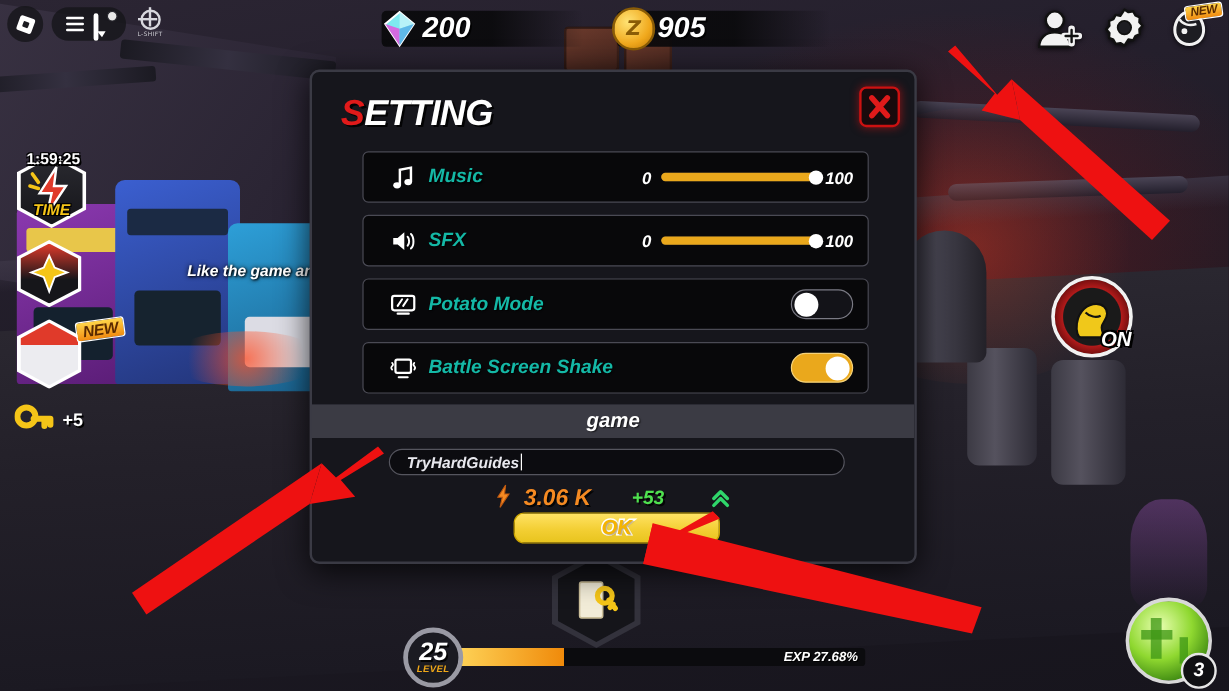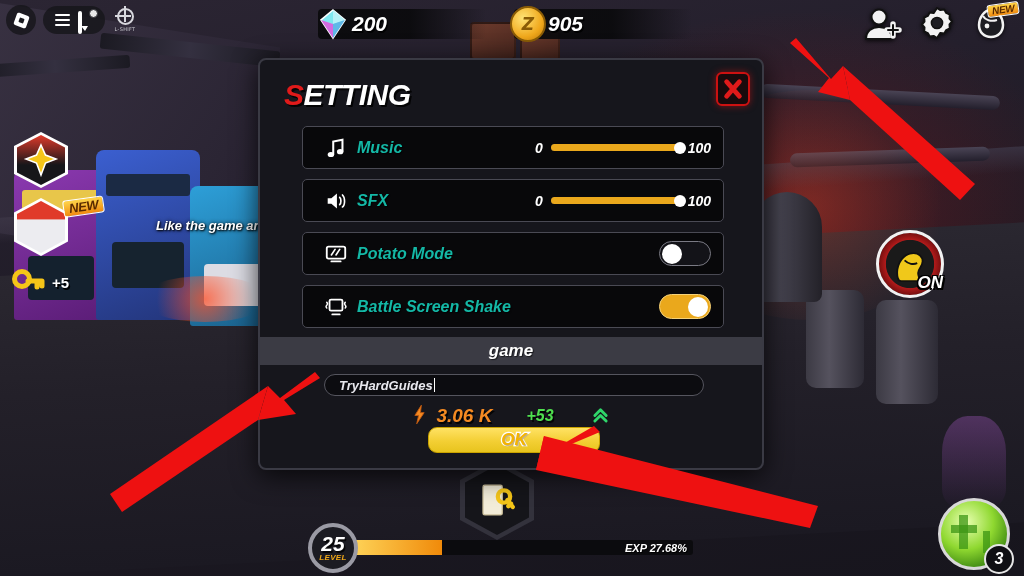--- a/index.html
+++ b/index.html
@@ -108,21 +108,21 @@
   .target-ring:after { top:5px; left:-4px; height:2px; width:16px; }
   .target-lbl { font-size:5px; color:#c9c9d0; margin-top:1px; letter-spacing:.3px; }
   
   #currencies { position:absolute; top:9px; left:318px; z-index:40; display:flex; align-items:center; }
   .cur-bar {
     position:relative; height:30px; display:flex; align-items:center;
     background:linear-gradient(90deg,rgba(10,10,12,.92) 55%,rgba(10,10,12,0));
     padding-left:34px; padding-right:48px; border-radius:4px;
   }
   .cur-val {
-    color:#fff; font-size:21px; font-weight:bold; font-style:italic;
+    color:#fff; font-size:24px; font-weight:bold; font-style:italic;
     font-family:"Liberation Sans", sans-serif;
     text-shadow:1.5px 1.5px 0 rgba(0,0,0,.85);
   }
   .gem-ic {
     position:absolute; left:-2px; top:-2px; width:34px; height:34px;
   }
   .coin-ic {
     position:absolute; left:-4px; top:-3px; width:36px; height:36px;
     border-radius:50%;
     background:radial-gradient(circle at 35% 32%,#ffe375,#f0a81c 62%,#c07a08);
@@ -207,21 +207,21 @@
     display:flex; align-items:center; justify-content:center;
     color:#fff; font-size:16px; font-weight:bold; font-style:italic;
     font-family:"Liberation Sans", sans-serif;
   }
   .char-purple {
     position:absolute; right:18px; bottom:70px; width:64px; height:90px;
     background:linear-gradient(180deg,rgba(170,90,200,.35),rgba(60,30,80,.1));
     border-radius:40% 40% 20% 20%;
   }
   
-  #levelbar { position:absolute; left:308px; bottom:10px; width:385px; height:36px; z-index:36; }
+  #levelbar { position:absolute; left:336px; bottom:10px; width:385px; height:36px; z-index:36; }
   .lvl-circle {
     position:absolute; left:0; top:-7px; width:50px; height:50px; border-radius:50%;
     background:#1b1b22; border:4px solid #9a9aa4;
     display:flex; flex-direction:column; align-items:center; justify-content:center;
     z-index:3;
   }
   .lvl-num {
     color:#fff; font-size:21px; font-weight:bold; font-style:italic; line-height:.95;
     font-family:"Liberation Sans", sans-serif;
     text-shadow:1.5px 1.5px 0 rgba(0,0,0,.8);
@@ -471,20 +471,32 @@
     <svg class="tr-svg" viewBox="0 0 42 42" width="42" height="42">
       <path d="M21 6c7 0 12 8 12 15s-5 12-12 12S9 28 9 21 14 6 21 6z" fill="#1d1d22" stroke="#f2f2f2" stroke-width="2.5"></path>
       <path d="M13 12c2 4 8 6 14 4" stroke="#f2f2f2" stroke-width="2" fill="none"></path>
       <circle cx="17" cy="22" r="2.4" fill="#f2f2f2"></circle>
     </svg>
     <span class="new-badge">NEW</span>
   </div>
 </div>
 
 <div id="leftstack">
+  <div class="ls-item">
+    <div class="timer-txt">1:59:25</div>
+    <div class="hexbadge">
+      <div class="inner" style="background:linear-gradient(180deg,#2a2a30,#15151a);">
+        <svg viewBox="0 0 52 56" width="52" height="56">
+          <path d="M30 8l-14 22h10l-4 18 16-24H28z" fill="#e03a2a" stroke="#fff" stroke-width="2"></path>
+          <path d="M10 14l5 7M8 24l7 2" stroke="#f5c518" stroke-width="3" stroke-linecap="round"></path>
+        </svg>
+      </div>
+      <div class="time-lbl">TIME</div>
+    </div>
+  </div>
   <div class="ls-item" style="margin-top:4px;">
     <div class="hexbadge" style="height:56px;width:54px;">
       <div class="inner" style="width:48px;height:50px;background:linear-gradient(180deg,#e03a2a,#16161a 60%);">
         <svg viewBox="0 0 48 50" width="48" height="50">
           <path d="M24 10l4.5 10L39 24l-10.5 4L24 40l-4.5-12L9 24l10.5-4z" fill="#f5c518" stroke="#fff" stroke-width="1.6"></path>
         </svg>
       </div>
     </div>
   </div>
   <div class="ls-item" style="margin-top:4px;">

